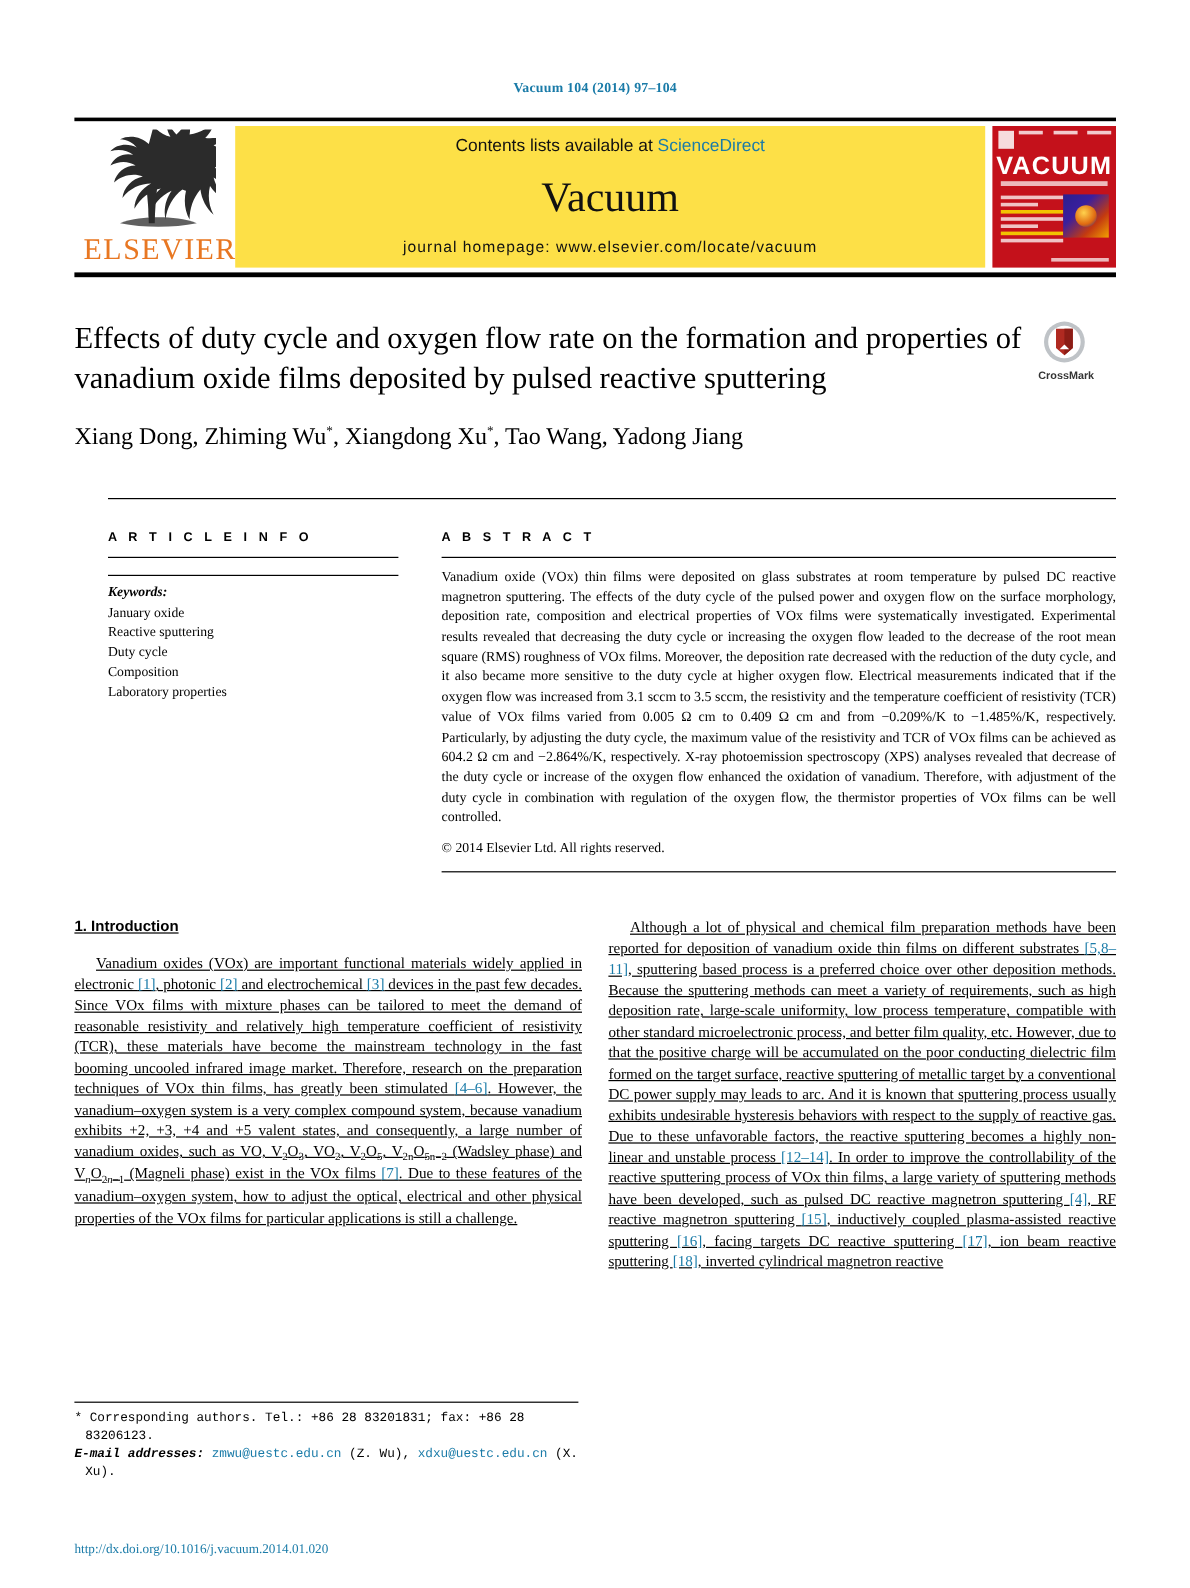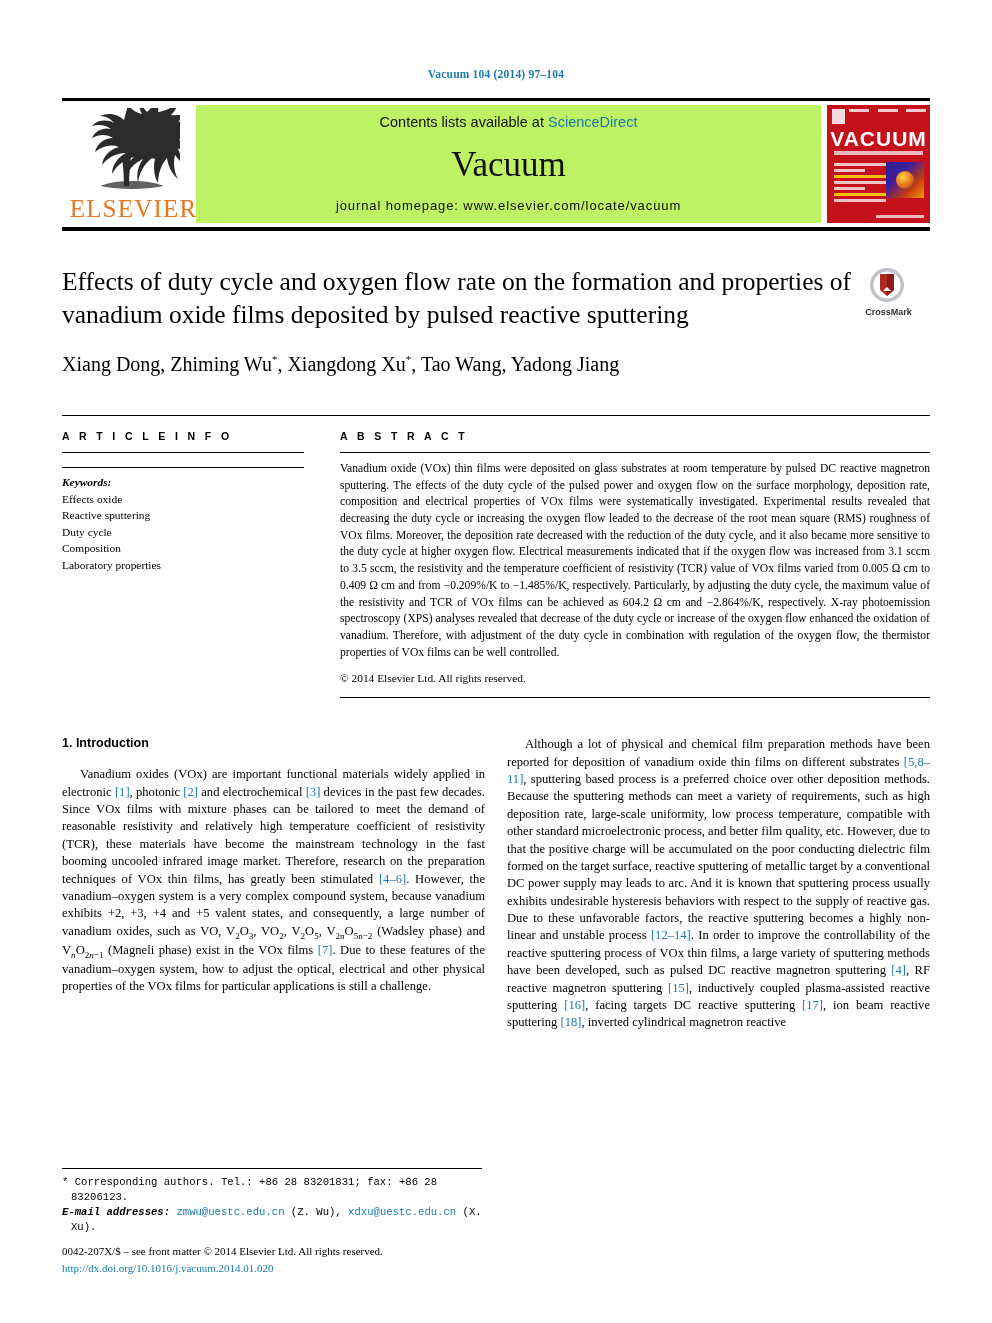--- a/index.html
+++ b/index.html
@@ -61,21 +61,21 @@
     font-family: "Liberation Serif", serif;
     color: #E87722;
     font-size: 25px;
     letter-spacing: 1.2px;
     line-height: 1;
     font-weight: 400;
     margin-left: 15px;
   }
   .journal-band {
     flex: 1 1 auto;
-    background: #bef264;
+    background: #fde047;
     display: flex;
     flex-direction: column;
     justify-content: space-between;
     align-items: center;
     padding: 9px 0 10px 0;
     margin: 0 6px;
   }
   .contents-line {
     font-size: 14.5px;
     font-family: "Liberation Sans", sans-serif;
@@ -199,21 +199,22 @@
     line-height: 1.55;
     color: #000;
     width: 860px;
   }
 
   
   .infoabs {
     margin-top: 30px;
     display: flex;
     border-top: 1px solid #000;
-    padding-top: 0;
+    padding-top: 12px;
+    margin-left: 28px;
   }
   .col-info {
     width: 242px;
     flex: 0 0 242px;
     padding-top: 14px;
   }
   .col-gap { flex: 0 0 36px; }
   .col-abs {
     flex: 1 1 auto;
     padding-top: 14px;
@@ -250,20 +251,21 @@
   .abs-bottom-rule {
     border-top: 1px solid #000;
     margin-top: 13px;
   }
 
   
   .body-cols {
     margin-top: 38px;
     display: flex;
     column-gap: 22px;
+    text-decoration: underline;
   }
   .bcol {
     flex: 1 1 0;
     width: 0;
   }
   h2.section-title {
     font-family: "Liberation Sans", sans-serif;
     font-weight: bold;
     font-size: 12.5px;
     margin: 0 0 16px 0;
@@ -301,21 +303,21 @@
 
   .issn-block {
     position: absolute;
     left: 62px;
     top: 1243px;
     width: 480px;
     font-family: "Liberation Serif", serif;
     font-size: 11px;
     line-height: 1.5;
   }
-  .issn-block .doi { color: #1a7ba8; }
+  .issn-block .doi { color: #1a7ba8; margin-top: 40px; }
 </style>
 </head>
 <body>
 
 <div class="page">
 
   <div class="runninghead">Vacuum 104 (2014) 97–104</div>
 
   <div class="masthead-wrap">
     <div class="masthead">
@@ -385,21 +387,21 @@
 
   <div class="infoabs">
 
     <div class="col-info">
       <div class="sec-head">A R T I C L E   I N F O</div>
       <div class="rule"></div>
       <div style="height:14px"></div>
       <div class="rule"></div>
       <div class="info-group">
         <div class="lbl">Keywords:</div>
-        <div>Effects oxide</div>
+        <div>January oxide</div>
         <div>Reactive sputtering</div>
         <div>Duty cycle</div>
         <div>Composition</div>
         <div>Laboratory properties</div>
       </div>
     </div>
 
     <div class="col-gap"></div>
 
     <div class="col-abs">
@@ -421,17 +423,16 @@
       <p class="body-p">Although a lot of physical and chemical film preparation methods have been reported for deposition of vanadium oxide thin films on different substrates <span class="ref">[5,8–11]</span>, sputtering based process is a preferred choice over other deposition methods. Because the sputtering methods can meet a variety of requirements, such as high deposition rate, large-scale uniformity, low process temperature, compatible with other standard microelectronic process, and better film quality, etc. However, due to that the positive charge will be accumulated on the poor conducting dielectric film formed on the target surface, reactive sputtering of metallic target by a conventional DC power supply may leads to arc. And it is known that sputtering process usually exhibits undesirable hysteresis behaviors with respect to the supply of reactive gas. Due to these unfavorable factors, the reactive sputtering becomes a highly non-linear and unstable process <span class="ref">[12–14]</span>. In order to improve the controllability of the reactive sputtering process of VOx thin films, a large variety of sputtering methods have been developed, such as pulsed DC reactive magnetron sputtering <span class="ref">[4]</span>, RF reactive magnetron sputtering <span class="ref">[15]</span>, inductively coupled plasma-assisted reactive sputtering <span class="ref">[16]</span>, facing targets DC reactive sputtering <span class="ref">[17]</span>, ion beam reactive sputtering <span class="ref">[18]</span>, inverted cylindrical magnetron reactive</p>
     </div>
   </div>
 
   <div class="footnote-area">
     <div class="footnote-line">* Corresponding authors. Tel.: +86 28 83201831; fax: +86 28 83206123.</div>
     <div class="footnote-line"><span class="ital">E-mail addresses:</span> <span class="link">zmwu@uestc.edu.cn</span> (Z. Wu), <span class="link">xdxu@uestc.edu.cn</span> (X. Xu).</div>
   </div>
 
   <div class="issn-block">
-    <div>0042-207X/$ – see front matter © 2014 Elsevier Ltd. All rights reserved.</div>
     <div class="doi">http://dx.doi.org/10.1016/j.vacuum.2014.01.020</div>
   </div>
 
 </div>
 
 </body></html>

